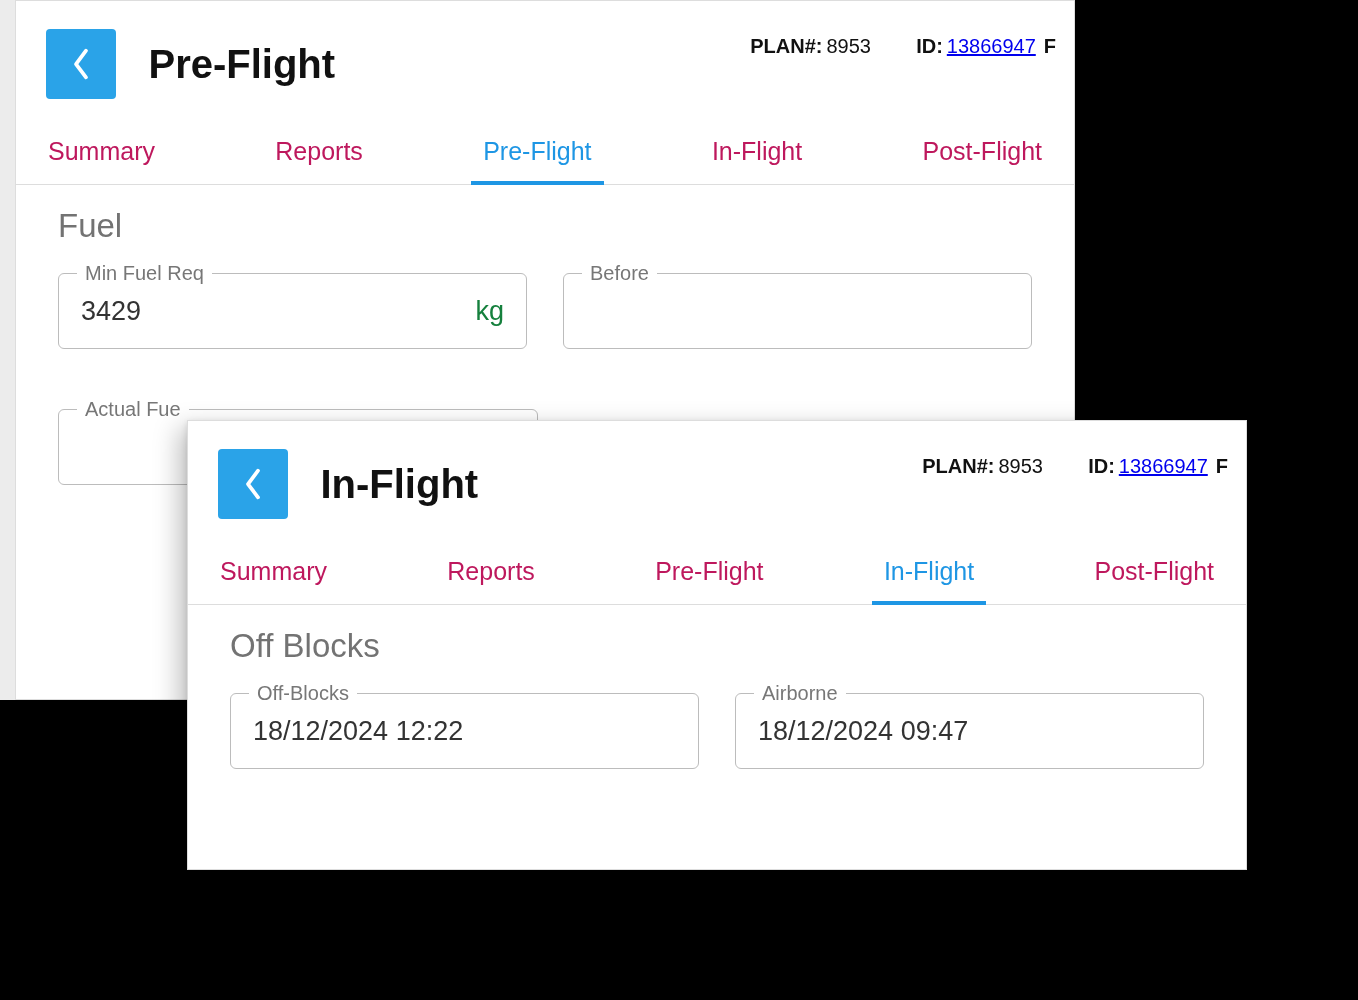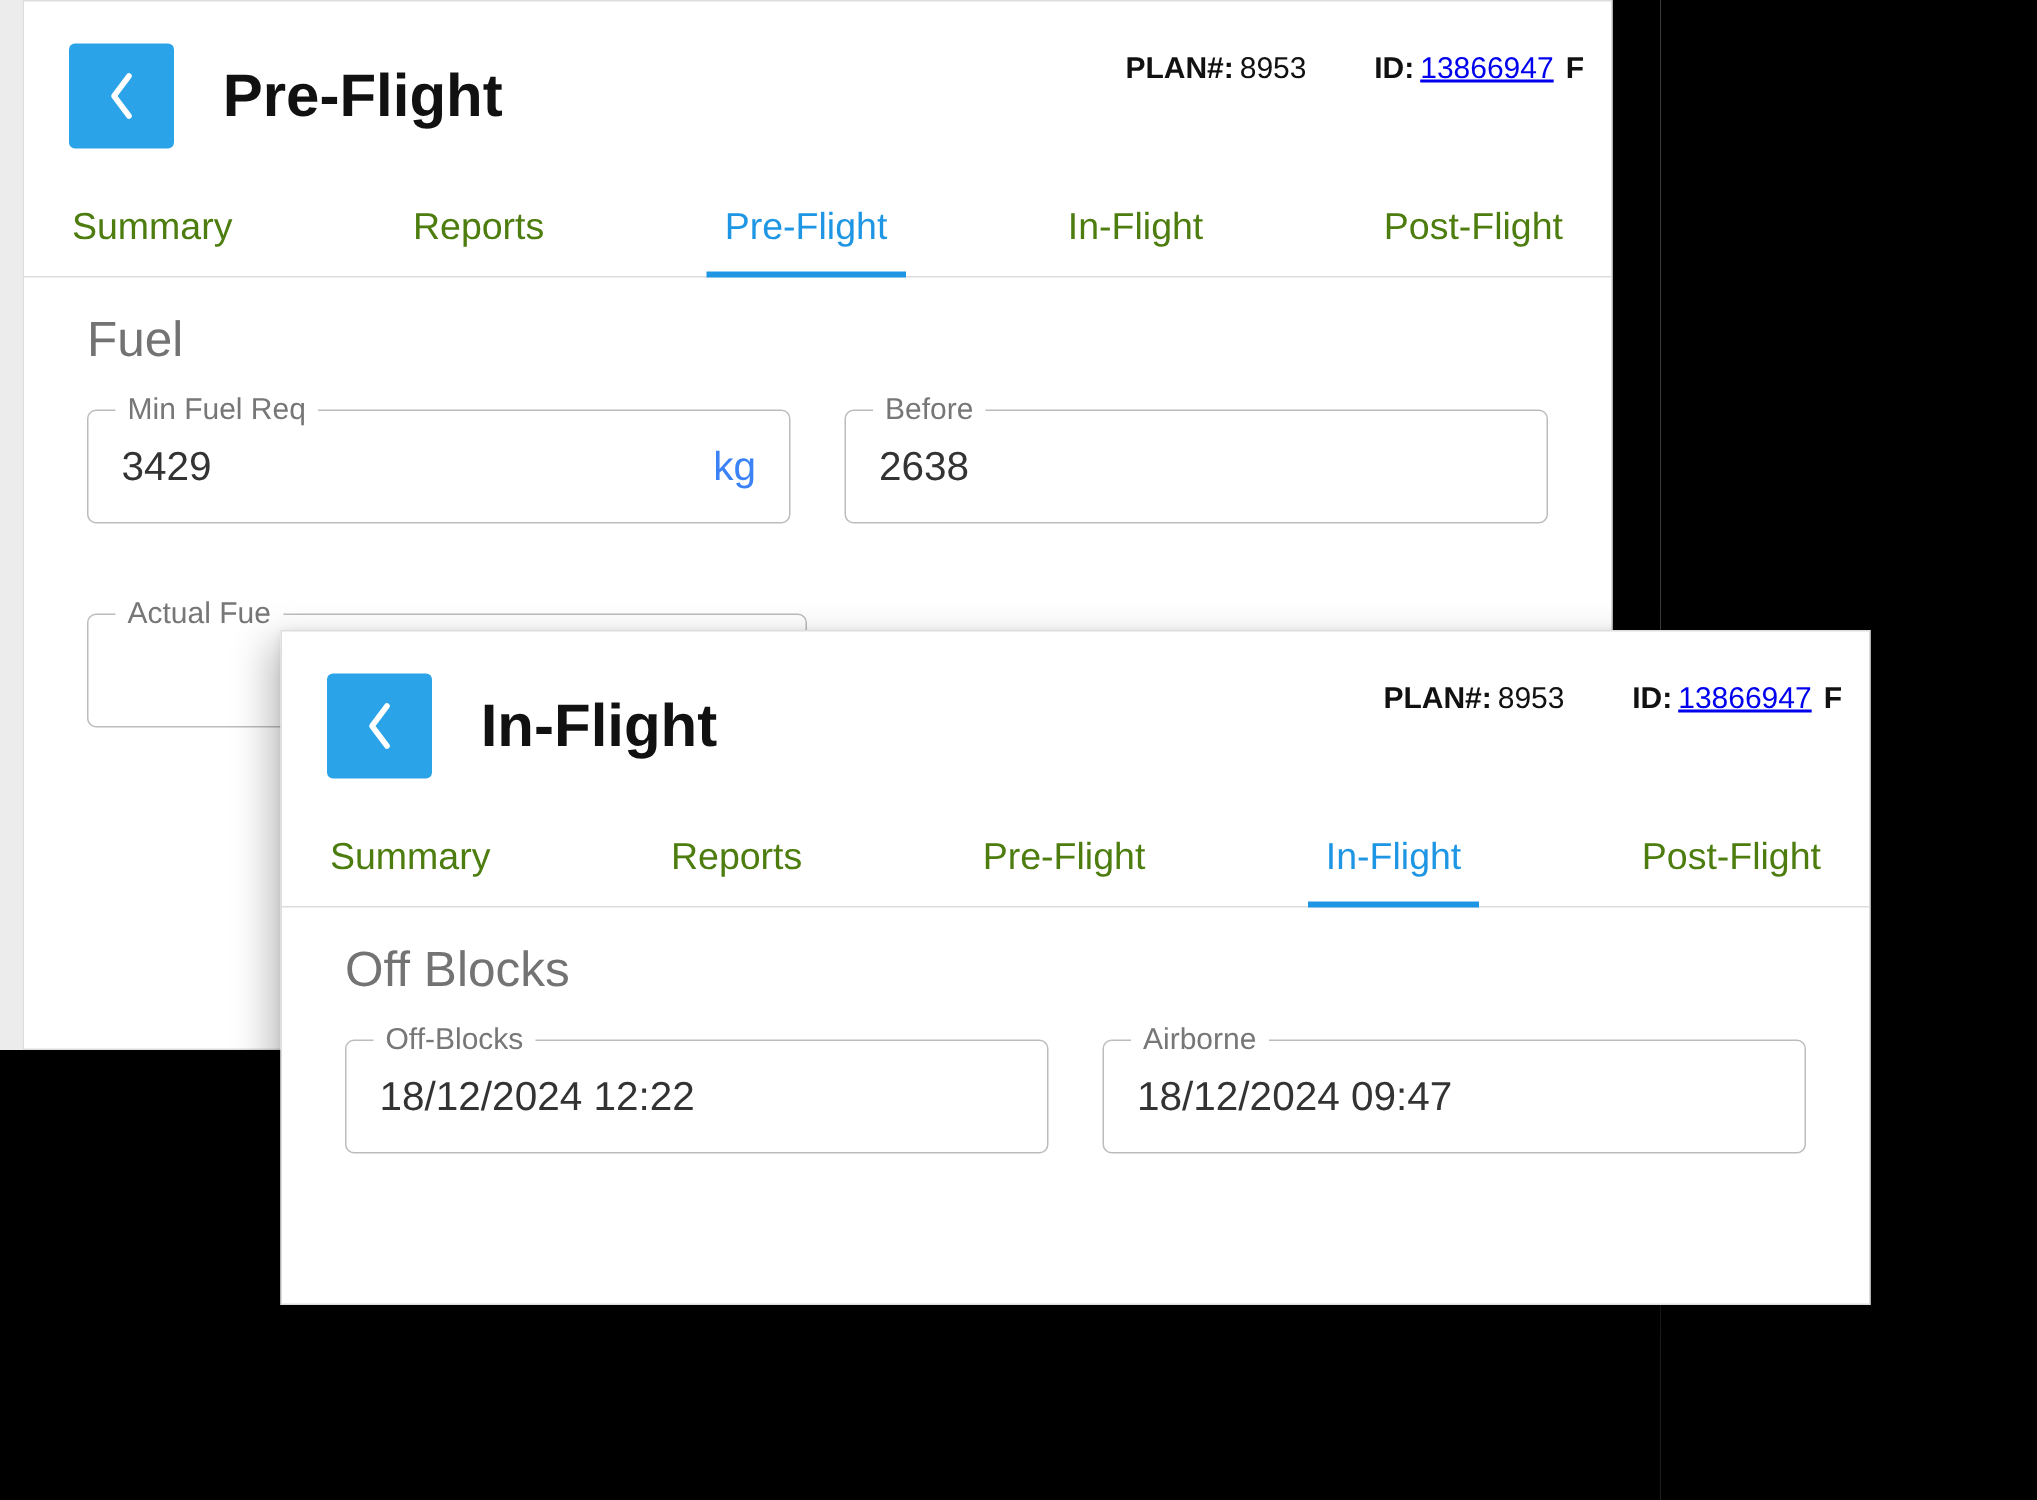--- a/index.html
+++ b/index.html
@@ -95,21 +95,21 @@
 
   
   .tabs {
     display: flex;
     border-bottom: 1px solid #ddd;
     justify-content: space-between;
     padding: 22px 30px 0 30px;
   }
   .tab {
     font-size: 25px;
-    color: #4d7c0f;
+    color: #be185d;
     padding: 6px 2px 18px 2px;
     cursor: pointer;
     position: relative;
   }
   .tab.active {
     color: #1e96e4;
   }
   .tab.active::after {
     content: "";
     position: absolute;
@@ -151,21 +151,21 @@
     left: 18px;
     background: #fff;
     padding: 0 8px;
     font-size: 20px;
     color: #777;
   }
   .field .fval {
     flex: 1;
   }
   .field .funit {
-    color: #3b82f6;
+    color: #15803d;
     margin-left: 24px;
   }
 </style>
 </head>
 <body>
 
 <div class="stage">
 
   <div class="black-right"></div>
   <div class="black-bottom"></div>
@@ -199,21 +199,20 @@
       <div class="section-title">Fuel</div>
 
       <div class="row">
         <div class="field">
           <span class="flabel">Min Fuel Req</span>
           <span class="fval">3429</span>
           <span class="funit">kg</span>
         </div>
         <div class="field">
           <span class="flabel">Before</span>
-          <span class="fval">2638</span>
         </div>
       </div>
 
       <div class="row">
         <div class="field" style="max-width:480px">
           <span class="flabel">Actual Fue</span>
           <span class="fval"></span>
         </div>
       </div>
     </div>

